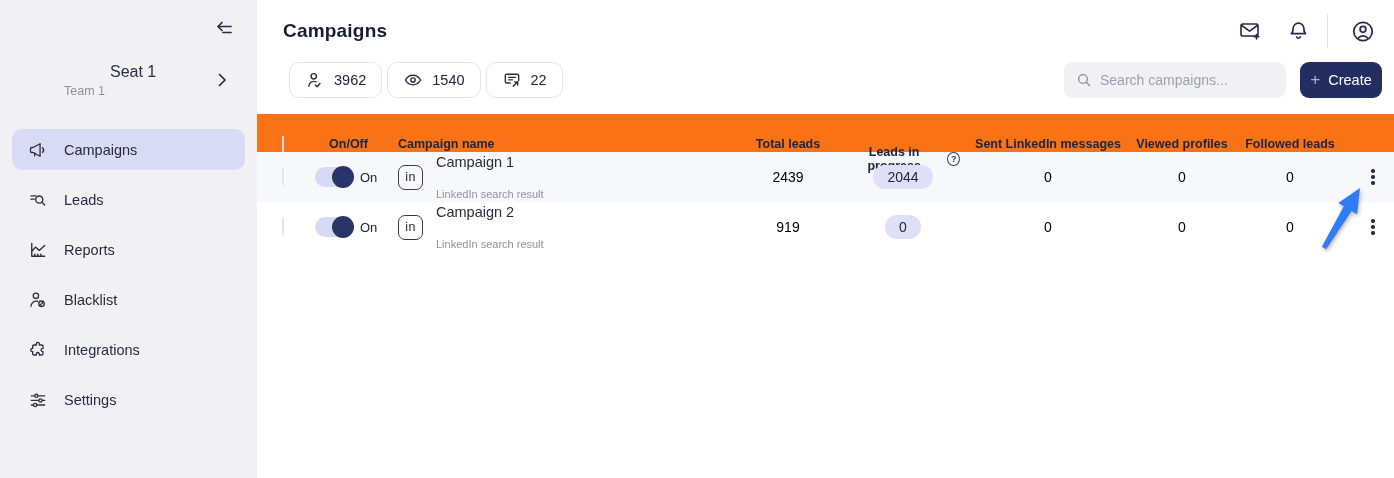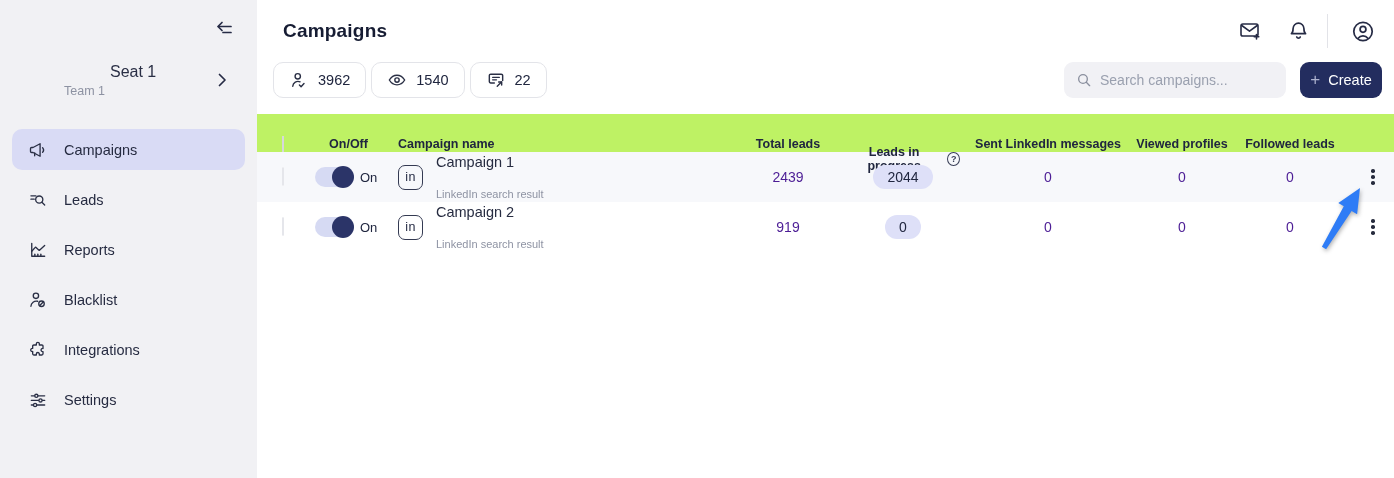--- a/index.html
+++ b/index.html
@@ -30,47 +30,47 @@
   .topbar { display:flex; align-items:center; padding:16px 18px 0 26px; height:46px; }
   .page-title { font-size:19px; font-weight:700; color:#161c33; letter-spacing:.2px; }
   .top-actions { margin-left:auto; display:flex; align-items:center; }
   .icon-btn { width:26px; height:26px; color:#262b45; cursor:pointer; margin-left:22px; display:flex; align-items:center; justify-content:center; }
   .top-divider { width:1px; height:34px; background:#e2e3e8; margin-left:16px; }
 
   .controls { display:flex; align-items:center; margin:16px 12px 0 16px; height:36px; }
   .segmented { display:flex; background:#ededef; border-radius:9px; overflow:hidden; }
   .segment { padding:0 17px; line-height:36px; font-size:14px; color:#7b8090; cursor:pointer; border-radius:9px; }
   .segment.active { background:#d9dcf5; color:#20263f; font-weight:500; }
-  .stats { display:flex; gap:5px; margin-left:0; }
+  .stats { display:flex; gap:5px; margin-left:16px; }
   .stat-pill { display:flex; align-items:center; gap:9px; height:36px; padding:0 15px; background:#ffffff;
                border:1px solid #e3e4e9; border-radius:10px; font-size:14.5px; color:#20263f; cursor:default; }
   .stat-icon { width:20px; height:20px; color:#2a2f45; }
   .controls-spacer { flex:1; }
   .search-box { display:flex; align-items:center; gap:8px; width:222px; height:36px; background:#f1f1f5;
                 border-radius:9px; padding:0 12px; margin-right:14px; }
   .search-box input { border:none; outline:none; background:transparent; font-family:inherit;
                       font-size:14px; color:#474d60; width:100%; }
   .search-box input::placeholder { color:#9aa0af; }
   .search-icon { width:16px; height:16px; color:#8a8f9e; flex:none; }
   .create-btn { display:flex; align-items:center; justify-content:center; gap:8px; width:82px; height:36px;
                 background:#232d5f; border-radius:9px; color:#ffffff; font-size:14.5px; font-weight:500; cursor:pointer; }
   .create-plus { color:#aeb3cf; font-size:17px; font-weight:400; line-height:1; margin-top:-1px; }
 
   
   .table { margin-top:16px; }
   .tgrid { display:grid; grid-template-columns:50px 83px 340px 116px 114px 176px 92px 124px 1fr; align-items:center; }
-  .thead { height:38px; background:#bef264; font-size:12.5px; font-weight:700; color:#20263f; }
+  .thead { height:38px; background:#f97316; font-size:12.5px; font-weight:700; color:#20263f; }
   .trow { height:50px; }
   .trow.shade { background:#f7f8fb; }
   .cell-check { padding-left:25px; }
   .checkbox { width:18px; height:18px; border-radius:5px; background:#ffffff; border:1px solid #e5e6eb; cursor:pointer; }
   .thead .checkbox { background:#e3e3e7; border-color:#d6d7dc; }
   .cell-center { text-align:center; }
   .cell-name { padding-left:8px; }
-  .num { font-size:14px; color:#4c1d95; }
+  .num { font-size:14px; color:#000000; }
 
   .toggle-wrap { display:flex; align-items:center; padding-left:8px; }
   .toggle { position:relative; width:38px; height:20px; background:#d6daf3; border-radius:10px; cursor:pointer; flex:none; }
   .toggle .knob { position:absolute; right:-1px; top:-1px; width:22px; height:22px; border-radius:50%; background:#2b3468; }
   .toggle-label { margin-left:7px; font-size:13px; color:#20263f; }
 
   .name-wrap { display:flex; align-items:center; gap:13px; padding-left:8px; }
   .li-icon { width:25px; height:25px; border:1.6px solid #343a52; border-radius:7px; display:flex; align-items:center;
              justify-content:center; font-size:12.5px; font-weight:400; color:#262c45; letter-spacing:.3px; flex:none; padding-bottom:1px; }
   .camp-title { font-size:14.5px; font-weight:500; color:#272c41; }

